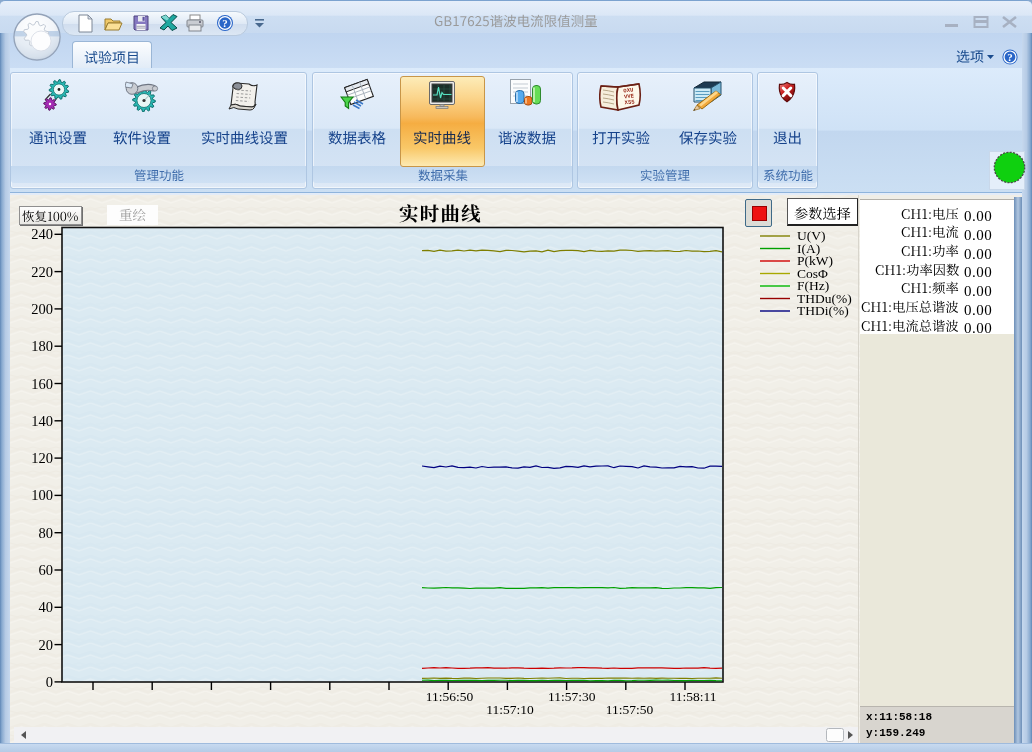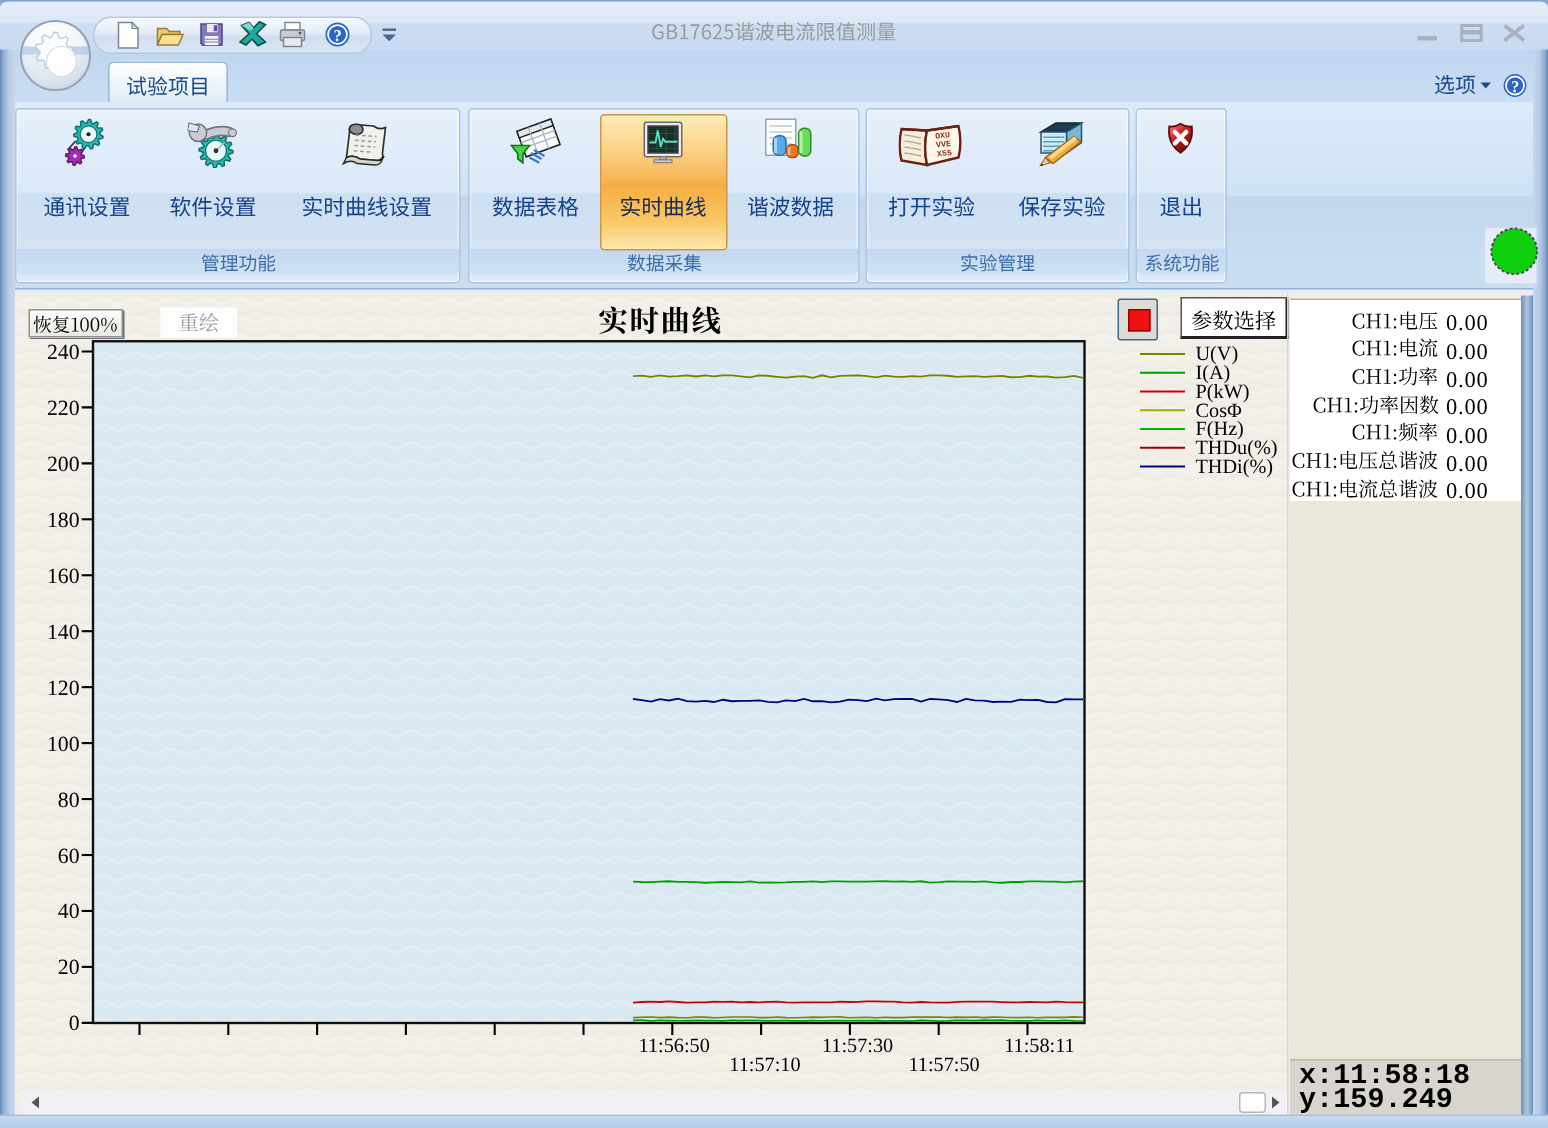--- a/index.html
+++ b/index.html
@@ -362,12 +362,12 @@
   </svg>
 <div class="abs" style="left:964px;top:282.9px;font-family:'Liberation Serif';font-size:15px;color:#000;letter-spacing:0.5px;">0.00</div>
 <svg style="position:absolute;left:861.4px;top:296.9px;overflow:visible" width="100" height="20">
     <path d="M5.6 15.1C6.7 15.1 7.6 14.9 8.5 14.4L8.5 12.2H7.9L7.5 14.2C7 14.5 6.4 14.7 5.7 14.7C3.6 14.7 2 13 2 10.1C2 7.1 3.6 5.5 5.8 5.5C6.4 5.5 6.9 5.6 7.4 5.8L7.8 7.9H8.4L8.4 5.7C7.5 5.2 6.7 5 5.6 5C2.8 5 0.7 7 0.7 10.1C0.7 13.2 2.8 15.1 5.6 15.1Z M15.9 5.6 17.3 5.7C17.3 7 17.3 8.3 17.3 9.7H12.5C12.5 8.3 12.5 7 12.5 5.7L13.8 5.6V5.2H9.9V5.6L11.3 5.7C11.3 7 11.3 8.4 11.3 9.7V10.4C11.3 11.8 11.3 13.1 11.3 14.4L9.9 14.5V14.9H13.8V14.5L12.5 14.4C12.5 13.1 12.5 11.7 12.5 10.1H17.3C17.3 11.7 17.3 13.1 17.3 14.4L15.9 14.5V14.9H19.8V14.5L18.5 14.4C18.4 13.1 18.4 11.7 18.4 10.4V9.7C18.4 8.4 18.4 7 18.5 5.7L19.8 5.6V5.2H15.9Z M21.5 14.9 26.2 14.9V14.5L24.5 14.3L24.5 11.8V7.3L24.5 5.2L24.3 5.1L21.5 5.8V6.2L23.4 5.9V11.8L23.4 14.3L21.5 14.5Z M29 15.1C29.4 15.1 29.8 14.7 29.8 14.3C29.8 13.8 29.4 13.5 29 13.5C28.5 13.5 28.2 13.8 28.2 14.3C28.2 14.7 28.5 15.1 29 15.1ZM29 9.8C29.4 9.8 29.8 9.4 29.8 9C29.8 8.6 29.4 8.2 29 8.2C28.5 8.2 28.2 8.6 28.2 9C28.2 9.4 28.5 9.8 29 9.8Z M37 8.9H33.7V6.4H37ZM37 9.3V11.6H33.7V9.3ZM37.8 8.9V6.4H41.3V8.9ZM37.8 9.3H41.3V11.6H37.8ZM33.7 12.7V12H37V14.3C37 15.3 37.4 15.6 38.7 15.6H40.6C43.4 15.6 44 15.4 44 14.9C44 14.8 43.9 14.7 43.6 14.6L43.5 12.5H43.3C43.1 13.5 43 14.3 42.8 14.5C42.7 14.6 42.7 14.6 42.5 14.7C42.2 14.7 41.6 14.7 40.7 14.7H38.8C38 14.7 37.8 14.6 37.8 14.1V12H41.3V12.8H41.4C41.7 12.8 42.2 12.6 42.2 12.5V6.6C42.5 6.5 42.7 6.4 42.8 6.3L41.7 5.5L41.2 6H37.8V4.2C38.2 4.2 38.3 4.1 38.3 3.9L37 3.7V6H33.8L32.8 5.6V13H33C33.4 13 33.7 12.8 33.7 12.7Z M53.4 10.8 53.2 10.9C53.9 11.5 54.8 12.6 55 13.4C56 14 56.6 12 53.4 10.8ZM55.2 8.8 54.6 9.5H52.3V6.5C52.6 6.5 52.8 6.3 52.8 6.1L51.5 6V9.5H48.1L48.2 9.9H51.5V14.7H46.9L47 15.1H56.9C57.1 15.1 57.2 15 57.3 14.9C56.8 14.5 56.1 13.9 56.1 13.9L55.5 14.7H52.3V9.9H56C56.2 9.9 56.3 9.9 56.3 9.7C55.9 9.3 55.2 8.8 55.2 8.8ZM56 4.1 55.4 4.9H47.5L46.5 4.4V8.2C46.5 10.8 46.3 13.6 44.9 15.8L45.1 15.9C47.2 13.7 47.3 10.6 47.3 8.2V5.3H56.8C57 5.3 57.1 5.2 57.2 5.1C56.7 4.7 56 4.1 56 4.1Z M61.2 3.8 61.1 3.9C61.6 4.4 62.4 5.4 62.6 6.1C63.5 6.7 64.2 4.8 61.2 3.8ZM62.7 11.6 61.4 11.5V14.7C61.4 15.4 61.7 15.6 62.9 15.6H64.9C67.5 15.6 68 15.5 68 15C68 14.9 67.9 14.7 67.6 14.7L67.5 13.2H67.4C67.2 13.8 67 14.4 66.9 14.6C66.9 14.7 66.8 14.8 66.6 14.8C66.4 14.8 65.7 14.8 64.9 14.8H63C62.4 14.8 62.3 14.8 62.3 14.5V12C62.5 11.9 62.7 11.8 62.7 11.6ZM60.1 11.9 59.9 11.9C59.8 12.9 59.3 13.9 58.7 14.2C58.5 14.4 58.3 14.7 58.4 14.9C58.6 15.2 59.1 15.1 59.4 14.9C59.9 14.5 60.4 13.5 60.1 11.9ZM68 11.9 67.8 11.9C68.5 12.6 69.3 13.8 69.5 14.7C70.4 15.4 71.1 13.4 68 11.9ZM63.8 11.1 63.6 11.2C64.3 11.7 65 12.6 65.1 13.4C66 14.1 66.6 12.1 63.8 11.1ZM61.2 10.9V10.4H67.6V11.1H67.7C68 11.1 68.4 10.9 68.4 10.8V6.9C68.7 6.8 68.9 6.8 68.9 6.7L67.9 5.9L67.4 6.4H65.6C66.3 5.8 67 5 67.4 4.4C67.7 4.5 67.9 4.4 68 4.2L66.7 3.7C66.3 4.5 65.7 5.6 65.2 6.4H61.3L60.3 5.9V11.2H60.5C60.8 11.2 61.2 11 61.2 10.9ZM67.6 6.8V10H61.2V6.8Z M72.8 3.8 72.6 3.9C73.1 4.5 73.8 5.4 74 6.2C74.9 6.8 75.5 4.9 72.8 3.8ZM74.2 7.8C74.5 7.8 74.7 7.7 74.7 7.6L73.8 6.9L73.4 7.3H71.6L71.7 7.7H73.4V13.6C73.4 13.8 73.3 13.9 72.9 14.1L73.5 15.2C73.6 15.1 73.8 15 73.8 14.7C74.8 13.7 75.6 12.7 76 12.2L75.9 12L74.2 13.3ZM78.4 5.3 77.8 6H77V4.2C77.4 4.2 77.5 4.1 77.5 3.9L76.1 3.8V8.4C76.1 8.6 76.1 8.7 75.7 8.8L76.3 9.9C76.4 9.9 76.5 9.8 76.6 9.6C77.7 9 78.8 8.4 79.3 8.1L79.3 7.9C78.4 8.2 77.6 8.4 77 8.6V6.4H79C79.2 6.4 79.4 6.4 79.4 6.2C79 5.8 78.4 5.3 78.4 5.3ZM80.1 9.4 78.8 9 78.4 10.6H77.3L76.4 10.2V15.9H76.6C76.9 15.9 77.3 15.7 77.3 15.6V15.2H81.6V15.8H81.7C82 15.8 82.4 15.6 82.4 15.5V11.1C82.7 11.1 82.9 11 82.9 10.9L81.9 10.1L81.4 10.6H78.8C79.1 10.3 79.4 9.9 79.6 9.6C79.9 9.7 80.1 9.6 80.1 9.4ZM81.6 11V12.6H77.3V11ZM77.3 14.8V13H81.6V14.8ZM81 4 79.7 3.8V8.5C79.7 9.1 79.9 9.3 80.8 9.3H81.8C83.4 9.3 83.8 9.2 83.8 8.9C83.8 8.7 83.8 8.6 83.5 8.5L83.4 7H83.3C83.1 7.6 83 8.3 82.9 8.5C82.9 8.6 82.8 8.6 82.7 8.6C82.6 8.6 82.2 8.6 81.9 8.6H81C80.7 8.6 80.6 8.6 80.6 8.4V6.9C81.6 6.5 82.7 6 83.2 5.7C83.4 5.8 83.5 5.8 83.6 5.7L82.7 4.8C82.3 5.3 81.4 6 80.6 6.6V4.3C80.8 4.2 81 4.1 81 4Z M85.6 12.2C85.5 12.2 85.1 12.2 85.1 12.2V12.4C85.3 12.5 85.5 12.5 85.7 12.6C86 12.8 86.1 13.9 85.9 15.3C85.9 15.7 86.1 15.9 86.3 15.9C86.8 15.9 87 15.6 87 15C87.1 13.9 86.7 13.3 86.7 12.7C86.7 12.4 86.8 11.9 86.9 11.5C87.1 10.9 88.2 7.8 88.7 6.2L88.5 6.1C86.2 11.4 86.2 11.4 86 11.9C85.8 12.1 85.8 12.2 85.6 12.2ZM85.9 3.9 85.8 4C86.3 4.4 87 5.1 87.3 5.7C88.2 6.2 88.8 4.3 85.9 3.9ZM85 6.8 84.8 7C85.4 7.3 86 8 86.2 8.5C87.1 9.1 87.7 7.2 85 6.8ZM92.2 6.3V9H90V8.5V6.3ZM89.2 5.9V8.5C89.2 10.9 89 13.6 87.6 15.8L87.8 16C89.6 14.1 89.9 11.5 90 9.4H90.8C91.2 10.9 91.8 12.1 92.6 13.1C91.5 14.2 90.2 15.1 88.4 15.7L88.5 15.9C90.4 15.4 91.9 14.7 93 13.7C93.9 14.6 95 15.4 96.4 15.9C96.6 15.5 96.9 15.2 97.3 15.1L97.3 15C95.9 14.6 94.6 14 93.6 13.1C94.5 12.1 95.2 10.9 95.7 9.5C96 9.5 96.1 9.5 96.3 9.3L95.3 8.4L94.7 9H93.1V6.3H95.4L95 8L95.1 8.1C95.5 7.7 96.1 6.9 96.5 6.5C96.7 6.5 96.9 6.5 97 6.4L95.9 5.4L95.4 5.9H93.1V4.3C93.4 4.3 93.6 4.1 93.6 4L92.2 3.8V5.9H90.2L89.2 5.5ZM94.7 9.4C94.4 10.6 93.8 11.7 93 12.6C92.2 11.7 91.5 10.7 91.1 9.4Z" fill="#000"></path>
   </svg>
 <div class="abs" style="left:964px;top:301.6px;font-family:'Liberation Serif';font-size:15px;color:#000;letter-spacing:0.5px;">0.00</div>
 <svg style="position:absolute;left:861.4px;top:315.5px;overflow:visible" width="100" height="20">
     <path d="M5.6 15.1C6.7 15.1 7.6 14.9 8.5 14.4L8.5 12.2H7.9L7.5 14.2C7 14.5 6.4 14.7 5.7 14.7C3.6 14.7 2 13 2 10.1C2 7.1 3.6 5.5 5.8 5.5C6.4 5.5 6.9 5.6 7.4 5.8L7.8 7.9H8.4L8.4 5.7C7.5 5.2 6.7 5 5.6 5C2.8 5 0.7 7 0.7 10.1C0.7 13.2 2.8 15.1 5.6 15.1Z M15.9 5.6 17.3 5.7C17.3 7 17.3 8.3 17.3 9.7H12.5C12.5 8.3 12.5 7 12.5 5.7L13.8 5.6V5.2H9.9V5.6L11.3 5.7C11.3 7 11.3 8.4 11.3 9.7V10.4C11.3 11.8 11.3 13.1 11.3 14.4L9.9 14.5V14.9H13.8V14.5L12.5 14.4C12.5 13.1 12.5 11.7 12.5 10.1H17.3C17.3 11.7 17.3 13.1 17.3 14.4L15.9 14.5V14.9H19.8V14.5L18.5 14.4C18.4 13.1 18.4 11.7 18.4 10.4V9.7C18.4 8.4 18.4 7 18.5 5.7L19.8 5.6V5.2H15.9Z M21.5 14.9 26.2 14.9V14.5L24.5 14.3L24.5 11.8V7.3L24.5 5.2L24.3 5.1L21.5 5.8V6.2L23.4 5.9V11.8L23.4 14.3L21.5 14.5Z M29 15.1C29.4 15.1 29.8 14.7 29.8 14.3C29.8 13.8 29.4 13.5 29 13.5C28.5 13.5 28.2 13.8 28.2 14.3C28.2 14.7 28.5 15.1 29 15.1ZM29 9.8C29.4 9.8 29.8 9.4 29.8 9C29.8 8.6 29.4 8.2 29 8.2C28.5 8.2 28.2 8.6 28.2 9C28.2 9.4 28.5 9.8 29 9.8Z M37 8.9H33.7V6.4H37ZM37 9.3V11.6H33.7V9.3ZM37.8 8.9V6.4H41.3V8.9ZM37.8 9.3H41.3V11.6H37.8ZM33.7 12.7V12H37V14.3C37 15.3 37.4 15.6 38.7 15.6H40.6C43.4 15.6 44 15.4 44 14.9C44 14.8 43.9 14.7 43.6 14.6L43.5 12.5H43.3C43.1 13.5 43 14.3 42.8 14.5C42.7 14.6 42.7 14.6 42.5 14.7C42.2 14.7 41.6 14.7 40.7 14.7H38.8C38 14.7 37.8 14.6 37.8 14.1V12H41.3V12.8H41.4C41.7 12.8 42.2 12.6 42.2 12.5V6.6C42.5 6.5 42.7 6.4 42.8 6.3L41.7 5.5L41.2 6H37.8V4.2C38.2 4.2 38.3 4.1 38.3 3.9L37 3.7V6H33.8L32.8 5.6V13H33C33.4 13 33.7 12.8 33.7 12.7Z M45.8 12.2C45.6 12.2 45.2 12.2 45.2 12.2V12.5C45.5 12.5 45.7 12.6 45.9 12.7C46.2 12.9 46.2 13.9 46 15.3C46.1 15.7 46.2 15.9 46.5 15.9C46.9 15.9 47.2 15.6 47.2 15C47.3 14 46.9 13.3 46.9 12.7C46.9 12.4 47 12 47.1 11.6C47.3 11 48.3 8.2 48.9 6.6L48.7 6.6C46.4 11.5 46.4 11.5 46.1 11.9C46 12.2 46 12.2 45.8 12.2ZM45.1 6.9 45 7C45.6 7.4 46.3 8 46.5 8.6C47.5 9.1 48 7.2 45.1 6.9ZM46.2 3.9 46 4C46.6 4.5 47.3 5.2 47.5 5.8C48.5 6.4 49.1 4.4 46.2 3.9ZM51.6 3.6 51.4 3.7C51.9 4.1 52.3 4.8 52.4 5.4C53.2 6.1 54 4.3 51.6 3.6ZM55.6 9.9 54.4 9.7V14.9C54.4 15.5 54.5 15.7 55.2 15.7H55.8C57 15.7 57.3 15.5 57.3 15.2C57.3 15 57.3 14.9 57 14.9L57 13H56.8C56.7 13.8 56.6 14.6 56.5 14.8C56.4 14.9 56.4 14.9 56.3 14.9C56.2 14.9 56.1 14.9 55.9 14.9H55.4C55.2 14.9 55.2 14.9 55.2 14.7V10.2C55.4 10.2 55.6 10.1 55.6 9.9ZM51 9.9 49.7 9.8V11.4C49.7 12.9 49.4 14.7 47.5 15.8L47.7 16C50.1 14.9 50.5 13 50.5 11.5V10.2C50.8 10.2 50.9 10.1 51 9.9ZM53.3 9.9 52 9.8V15.6H52.1C52.5 15.6 52.8 15.5 52.8 15.4V10.2C53.1 10.2 53.3 10.1 53.3 9.9ZM56.1 4.9 55.5 5.7H48.5L48.6 6.1H51.7C51.2 6.8 50 8 49.1 8.4C49.1 8.5 48.9 8.5 48.9 8.5L49.3 9.5C49.4 9.5 49.4 9.5 49.5 9.4C51.8 9 53.8 8.6 55.1 8.4C55.4 8.8 55.6 9.2 55.7 9.6C56.7 10.3 57.3 8.1 54 6.9L53.9 7C54.2 7.3 54.6 7.7 54.9 8.2C53 8.3 51.1 8.5 49.9 8.5C50.9 8 52 7.3 52.6 6.7C52.9 6.8 53.1 6.7 53.2 6.5L52.2 6.1H56.9C57 6.1 57.2 6 57.2 5.9C56.8 5.5 56.1 4.9 56.1 4.9Z M61.2 3.8 61.1 3.9C61.6 4.4 62.4 5.4 62.6 6.1C63.5 6.7 64.2 4.8 61.2 3.8ZM62.7 11.6 61.4 11.5V14.7C61.4 15.4 61.7 15.6 62.9 15.6H64.9C67.5 15.6 68 15.5 68 15C68 14.9 67.9 14.7 67.6 14.7L67.5 13.2H67.4C67.2 13.8 67 14.4 66.9 14.6C66.9 14.7 66.8 14.8 66.6 14.8C66.4 14.8 65.7 14.8 64.9 14.8H63C62.4 14.8 62.3 14.8 62.3 14.5V12C62.5 11.9 62.7 11.8 62.7 11.6ZM60.1 11.9 59.9 11.9C59.8 12.9 59.3 13.9 58.7 14.2C58.5 14.4 58.3 14.7 58.4 14.9C58.6 15.2 59.1 15.1 59.4 14.9C59.9 14.5 60.4 13.5 60.1 11.9ZM68 11.9 67.8 11.9C68.5 12.6 69.3 13.8 69.5 14.7C70.4 15.4 71.1 13.4 68 11.9ZM63.8 11.1 63.6 11.2C64.3 11.7 65 12.6 65.1 13.4C66 14.1 66.6 12.1 63.8 11.1ZM61.2 10.9V10.4H67.6V11.1H67.7C68 11.1 68.4 10.9 68.4 10.8V6.9C68.7 6.8 68.9 6.8 68.9 6.7L67.9 5.9L67.4 6.4H65.6C66.3 5.8 67 5 67.4 4.4C67.7 4.5 67.9 4.4 68 4.2L66.7 3.7C66.3 4.5 65.7 5.6 65.2 6.4H61.3L60.3 5.9V11.2H60.5C60.8 11.2 61.2 11 61.2 10.9ZM67.6 6.8V10H61.2V6.8Z M72.8 3.8 72.6 3.9C73.1 4.5 73.8 5.4 74 6.2C74.9 6.8 75.5 4.9 72.8 3.8ZM74.2 7.8C74.5 7.8 74.7 7.7 74.7 7.6L73.8 6.9L73.4 7.3H71.6L71.7 7.7H73.4V13.6C73.4 13.8 73.3 13.9 72.9 14.1L73.5 15.2C73.6 15.1 73.8 15 73.8 14.7C74.8 13.7 75.6 12.7 76 12.2L75.9 12L74.2 13.3ZM78.4 5.3 77.8 6H77V4.2C77.4 4.2 77.5 4.1 77.5 3.9L76.1 3.8V8.4C76.1 8.6 76.1 8.7 75.7 8.8L76.3 9.9C76.4 9.9 76.5 9.8 76.6 9.6C77.7 9 78.8 8.4 79.3 8.1L79.3 7.9C78.4 8.2 77.6 8.4 77 8.6V6.4H79C79.2 6.4 79.4 6.4 79.4 6.2C79 5.8 78.4 5.3 78.4 5.3ZM80.1 9.4 78.8 9 78.4 10.6H77.3L76.4 10.2V15.9H76.6C76.9 15.9 77.3 15.7 77.3 15.6V15.2H81.6V15.8H81.7C82 15.8 82.4 15.6 82.4 15.5V11.1C82.7 11.1 82.9 11 82.9 10.9L81.9 10.1L81.4 10.6H78.8C79.1 10.3 79.4 9.9 79.6 9.6C79.9 9.7 80.1 9.6 80.1 9.4ZM81.6 11V12.6H77.3V11ZM77.3 14.8V13H81.6V14.8ZM81 4 79.7 3.8V8.5C79.7 9.1 79.9 9.3 80.8 9.3H81.8C83.4 9.3 83.8 9.2 83.8 8.9C83.8 8.7 83.8 8.6 83.5 8.5L83.4 7H83.3C83.1 7.6 83 8.3 82.9 8.5C82.9 8.6 82.8 8.6 82.7 8.6C82.6 8.6 82.2 8.6 81.9 8.6H81C80.7 8.6 80.6 8.6 80.6 8.4V6.9C81.6 6.5 82.7 6 83.2 5.7C83.4 5.8 83.5 5.8 83.6 5.7L82.7 4.8C82.3 5.3 81.4 6 80.6 6.6V4.3C80.8 4.2 81 4.1 81 4Z M85.6 12.2C85.5 12.2 85.1 12.2 85.1 12.2V12.4C85.3 12.5 85.5 12.5 85.7 12.6C86 12.8 86.1 13.9 85.9 15.3C85.9 15.7 86.1 15.9 86.3 15.9C86.8 15.9 87 15.6 87 15C87.1 13.9 86.7 13.3 86.7 12.7C86.7 12.4 86.8 11.9 86.9 11.5C87.1 10.9 88.2 7.8 88.7 6.2L88.5 6.1C86.2 11.4 86.2 11.4 86 11.9C85.8 12.1 85.8 12.2 85.6 12.2ZM85.9 3.9 85.8 4C86.3 4.4 87 5.1 87.3 5.7C88.2 6.2 88.8 4.3 85.9 3.9ZM85 6.8 84.8 7C85.4 7.3 86 8 86.2 8.5C87.1 9.1 87.7 7.2 85 6.8ZM92.2 6.3V9H90V8.5V6.3ZM89.2 5.9V8.5C89.2 10.9 89 13.6 87.6 15.8L87.8 16C89.6 14.1 89.9 11.5 90 9.4H90.8C91.2 10.9 91.8 12.1 92.6 13.1C91.5 14.2 90.2 15.1 88.4 15.7L88.5 15.9C90.4 15.4 91.9 14.7 93 13.7C93.9 14.6 95 15.4 96.4 15.9C96.6 15.5 96.9 15.2 97.3 15.1L97.3 15C95.9 14.6 94.6 14 93.6 13.1C94.5 12.1 95.2 10.9 95.7 9.5C96 9.5 96.1 9.5 96.3 9.3L95.3 8.4L94.7 9H93.1V6.3H95.4L95 8L95.1 8.1C95.5 7.7 96.1 6.9 96.5 6.5C96.7 6.5 96.9 6.5 97 6.4L95.9 5.4L95.4 5.9H93.1V4.3C93.4 4.3 93.6 4.1 93.6 4L92.2 3.8V5.9H90.2L89.2 5.5ZM94.7 9.4C94.4 10.6 93.8 11.7 93 12.6C92.2 11.7 91.5 10.7 91.1 9.4Z" fill="#000"></path>
   </svg>
 <div class="abs" style="left:964px;top:320.2px;font-family:'Liberation Serif';font-size:15px;color:#000;letter-spacing:0.5px;">0.00</div>
-<div class="abs" style="left:866px;top:710px;font-family:'Liberation Mono';font-weight:bold;font-size:19px;color:#000;line-height:15.5px;">x:11:58:18<br>y:159.249</div>
+<div class="abs" style="left:866px;top:710px;font-family:'Liberation Mono';font-weight:bold;font-size:11px;color:#000;line-height:15.5px;">x:11:58:18<br>y:159.249</div>
 </body></html>

